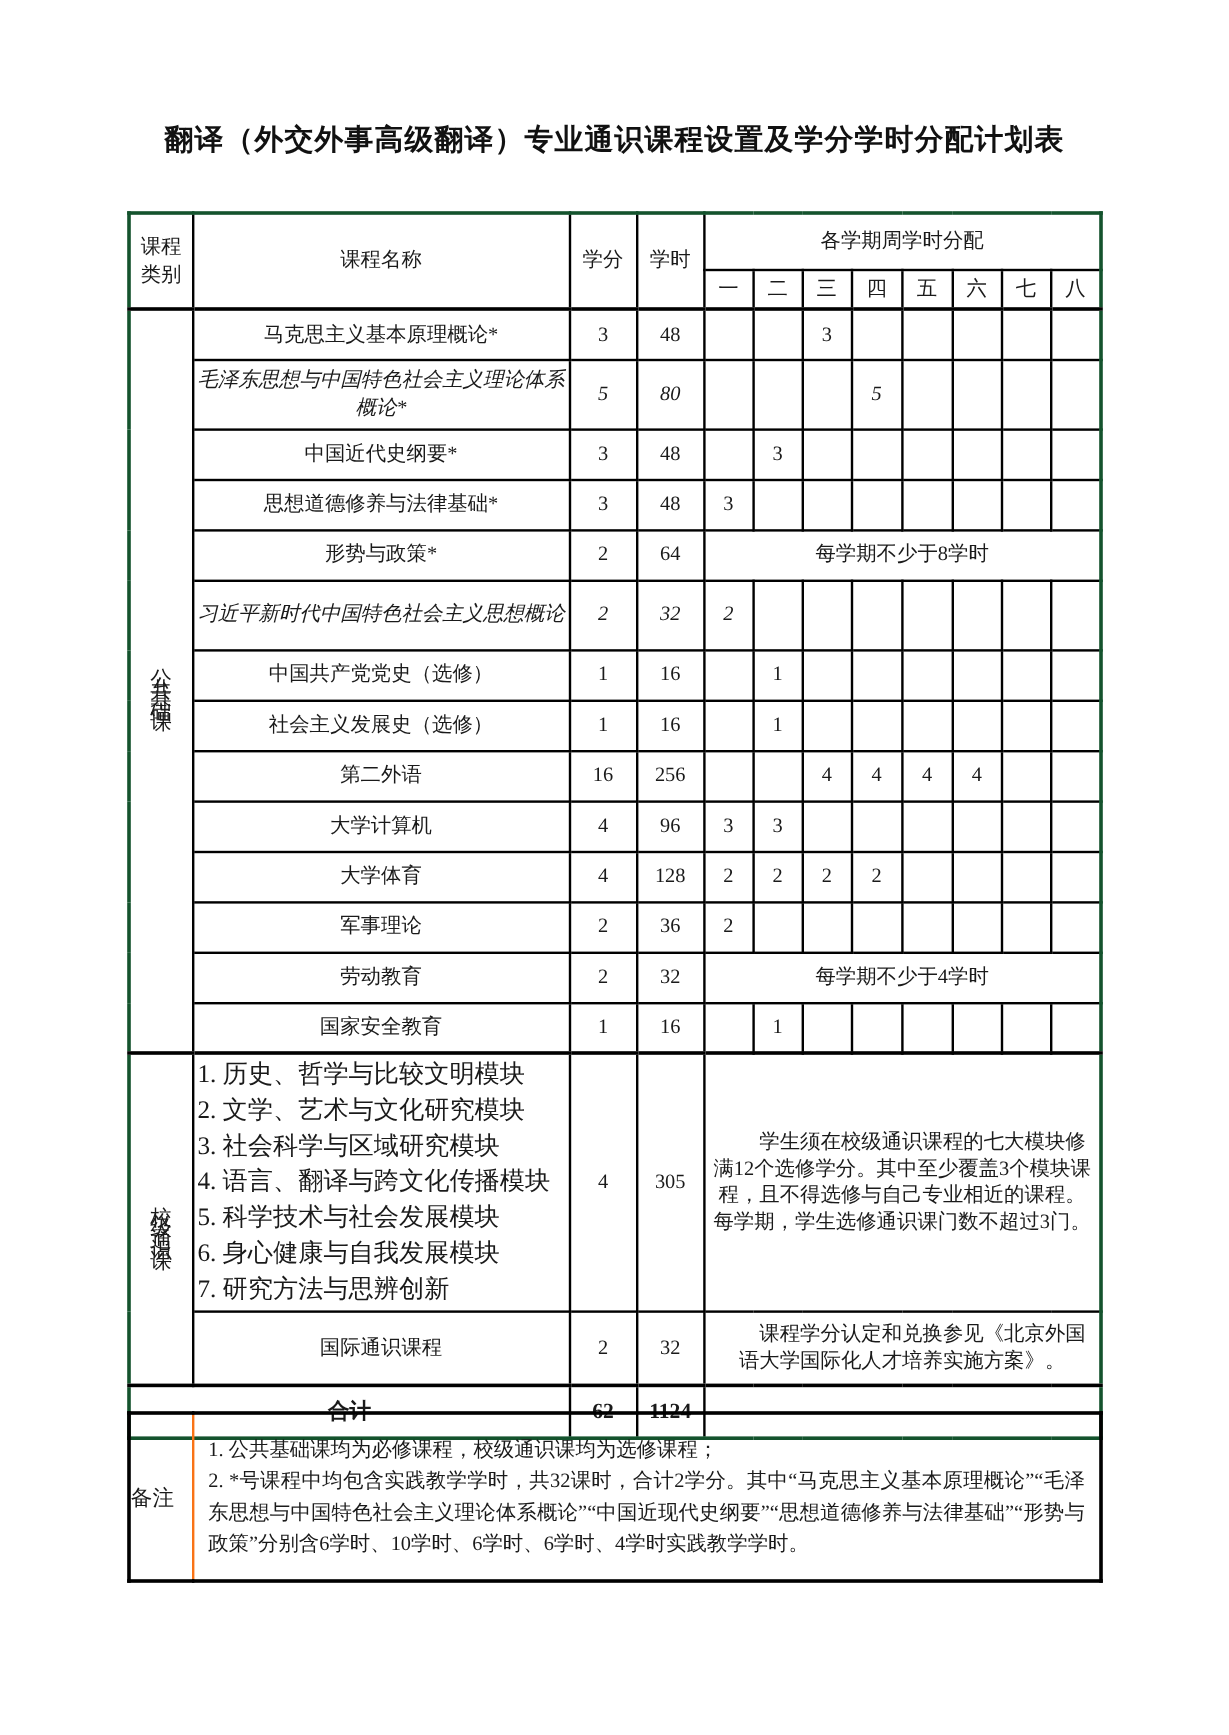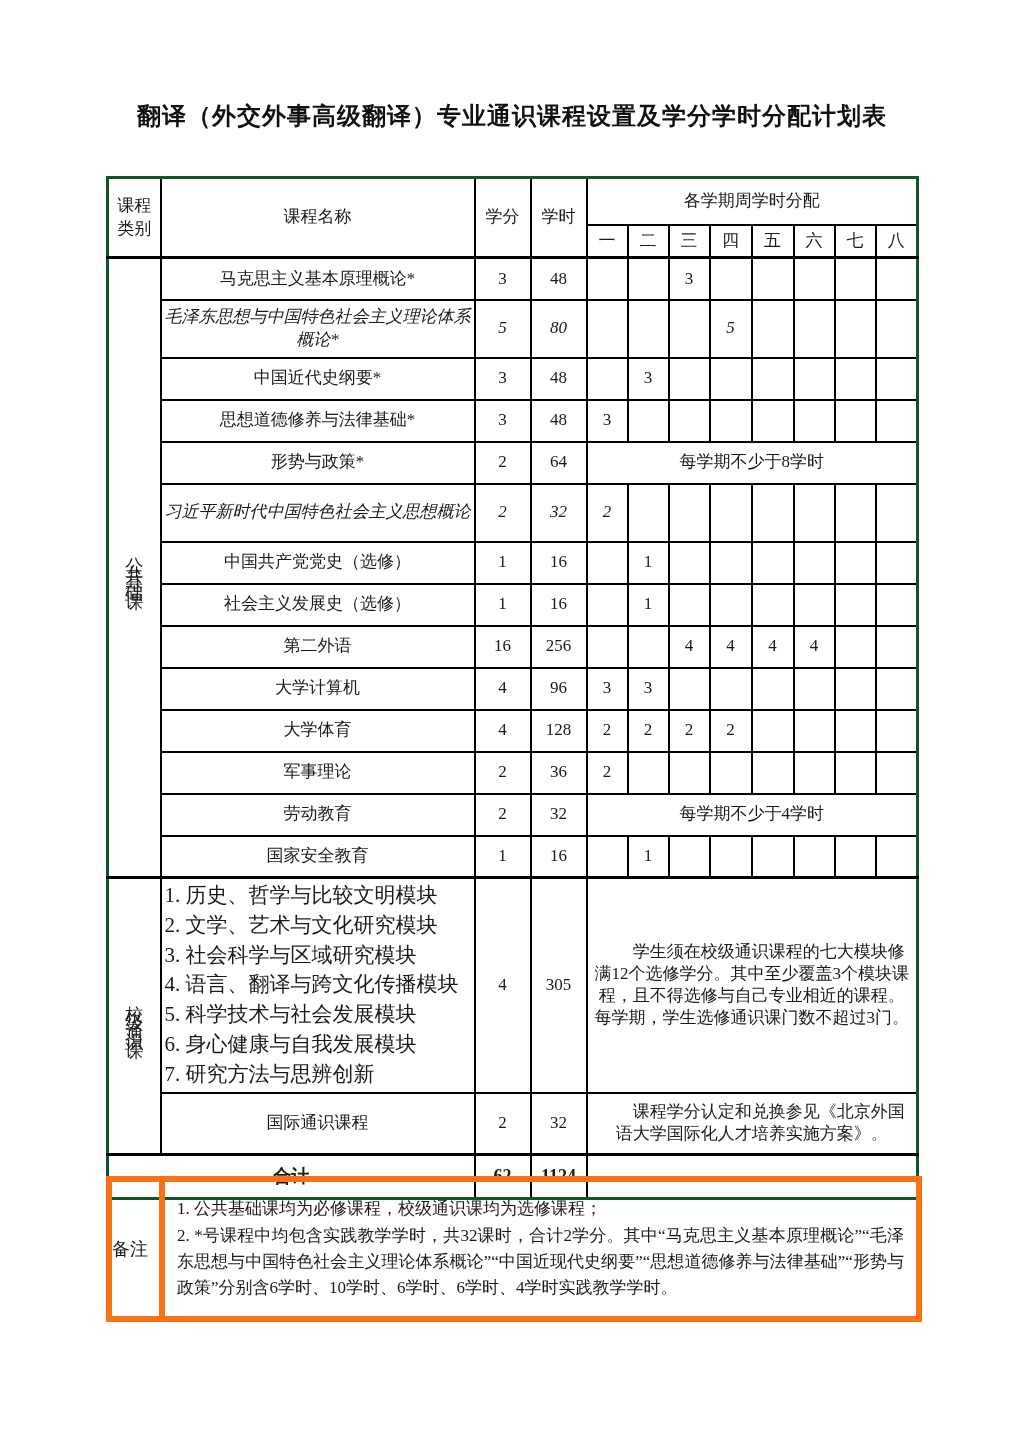--- a/index.html
+++ b/index.html
@@ -49,21 +49,21 @@
   .indent { text-indent:2em; }
   td.modules { vertical-align:middle; padding:6px 4px 6px 6px; }
   .module-line { text-align:left; font-size:21px; line-height:1.42; white-space:nowrap; }
   tr.total-row td { font-weight:bold; font-size:18px; }
   table.remarks {
     position:absolute; left:106px; top:1176px;
     width:810px; border-collapse:collapse; table-layout:fixed;
     border:3px solid #000;
   }
   table.remarks td {
-    border:6px solid #f97316;
+    border:2px solid #f97316;
     vertical-align:middle;
   }
   td.remarks-label { font-size:18px; }
   td.remarks-text { padding:10px 12px; }
   .remark-line { font-size:17px; line-height:1.55; text-align:justify; }
 </style>
 </head>
 <body>
 
 <div class="page-title">翻译（外交外事高级翻译）专业通识课程设置及学分学时分配计划表</div>

